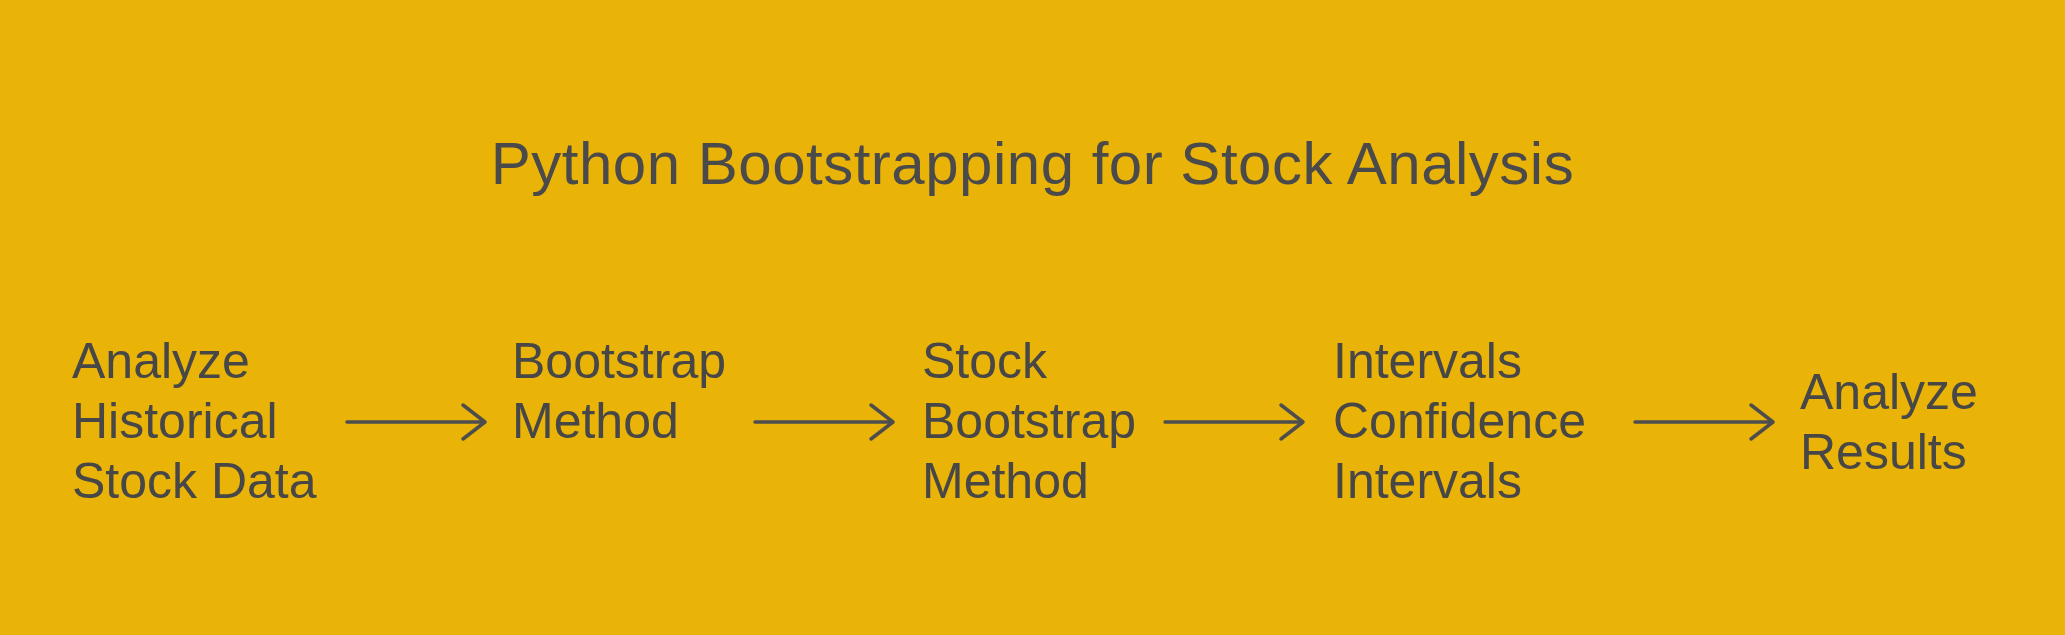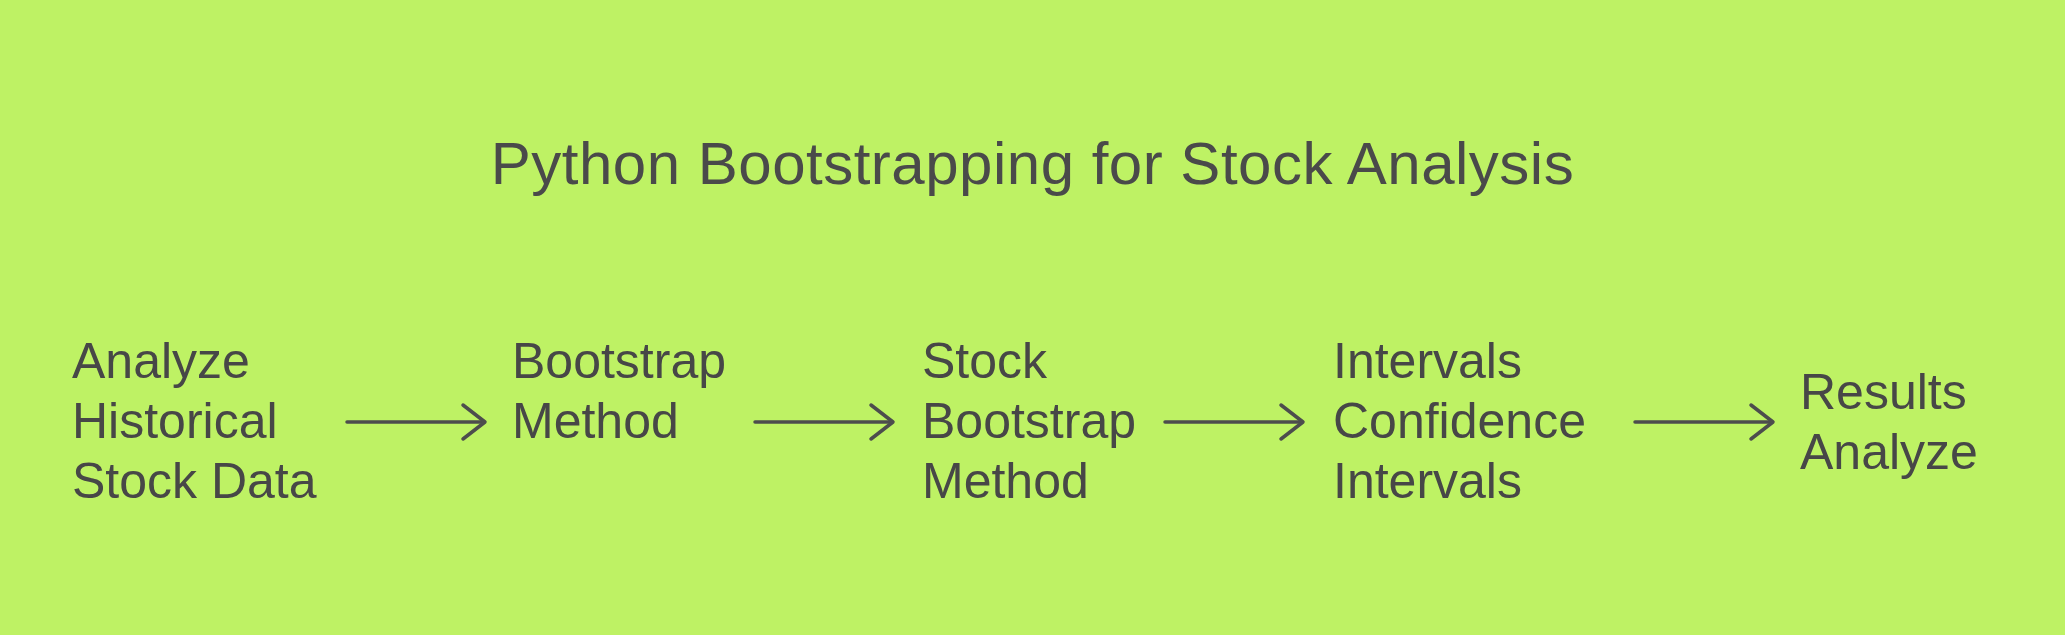--- a/index.html
+++ b/index.html
@@ -4,21 +4,21 @@
 <style>
   html, body {
     margin: 0;
     padding: 0;
     background: #000000;
   }
   #canvas {
     position: relative;
     width: 2065px;
     height: 635px;
-    background: #bef264;
+    background: #eab308;
     overflow: hidden;
     font-family: "Liberation Sans", "DejaVu Sans", sans-serif;
   }
   .diagram-title {
     position: absolute;
     top: 129px;
     left: 0;
     width: 2065px;
     text-align: center;
     font-size: 60px;
@@ -92,17 +92,17 @@
     <div>Confidence</div>
     <div>Intervals</div>
   </div>
 
   <svg class="arrow" style="left:1633px; top:398px" width="144" height="48" viewBox="0 0 144 48" aria-hidden="true">
     <line x1="2" y1="24" x2="137" y2="24"></line>
     <polyline points="118,7 140,24 118,41"></polyline>
   </svg>
 
   <div class="step" style="left:1800px; top:362px">
+    <div>Analyze</div>
     <div>Results</div>
-    <div>Analyze</div>
   </div>
 
 </div>
 
 </body></html>

